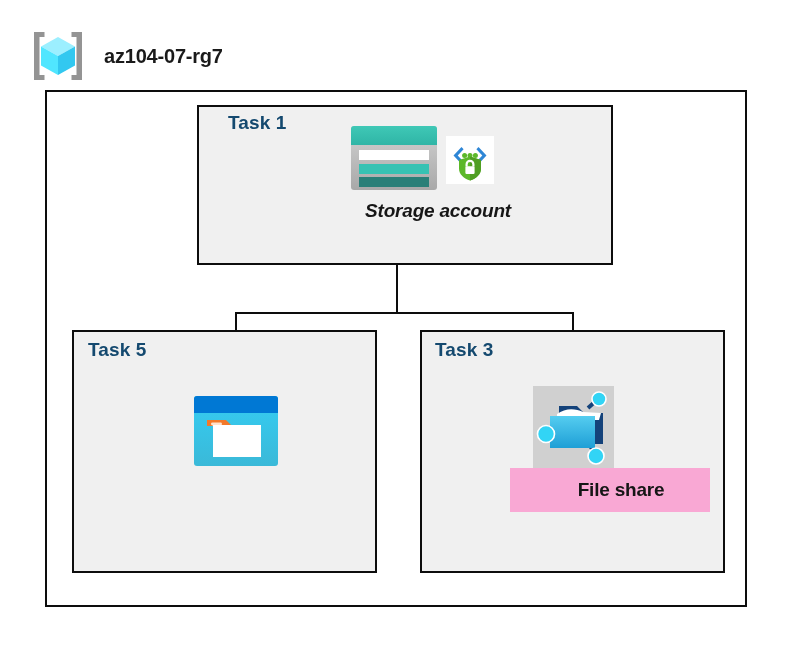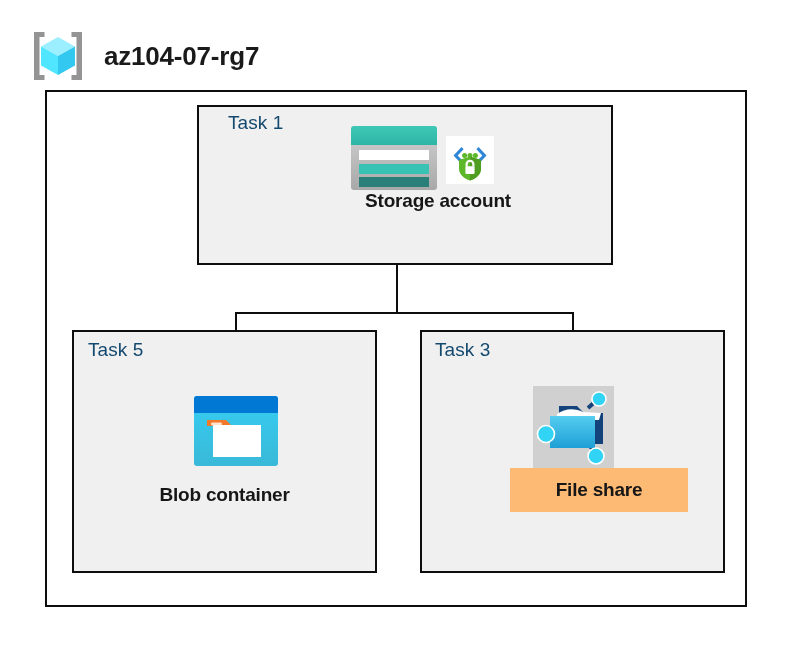--- a/index.html
+++ b/index.html
@@ -30,21 +30,21 @@
     display: flex;
     align-items: center;
   }
   #rg-icon {
     width: 56px;
     height: 52px;
     flex: 0 0 auto;
   }
   #rg-title {
     margin-left: 18px;
-    font-size: 26px;
+    font-size: 20px;
     font-weight: bold;
     color: #1a1a1a;
     letter-spacing: -0.2px;
     white-space: nowrap;
   }
 
   
   .outer-box {
     position: absolute;
     box-sizing: border-box;
@@ -53,36 +53,37 @@
   }
   .task-box {
     position: absolute;
     box-sizing: border-box;
     border: 2px solid #0d0d0d;
     background: #f0f0f0;
   }
   .task-label {
     position: absolute;
     font-size: 19px;
-    font-weight: normal;
+    font-weight: bold;
     color: #14496f;
     letter-spacing: 0.1px;
     white-space: nowrap;
   }
   .node-caption {
     position: absolute;
     font-size: 19px;
     font-weight: bold;
     color: #161616;
     letter-spacing: -0.2px;
     white-space: nowrap;
     text-align: center;
   }
   .caption-highlight {
-    background: #fdba74;
+    background: #f9a8d4;
+    padding-left: 22px;
   }
 
   
   .conn-v {
     position: absolute;
     width: 2px;
     background: #0d0d0d;
   }
   .conn-h {
     position: absolute;
@@ -170,21 +171,21 @@
 
     <path d="M24 20.5 L35 24 V32.5 C35 38.5 30 42.5 24 44.5
              C18 42.5 13 38.5 13 32.5 V24 Z" fill="#5cb82a"></path>
     <path d="M24 20.5 L35 24 V32.5 C35 38.5 30 42.5 24 44.5 Z" fill="#4f9e23"></path>
 
     <path d="M20.6 30.5 V28.2 A3.4 3.4 0 0 1 27.4 28.2 V30.5" fill="none" stroke="#ffffff" stroke-width="2.2"></path>
 
     <rect x="19.4" y="30.2" width="9.2" height="7.8" rx="1.2" fill="#ffffff"></rect>
   </svg>
 
-  <div class="node-caption" style="left:197px; top:190px; width:482px;">Storage account</div>
+  <div class="node-caption" style="left:197px; top:200px; width:482px;font-style:italic;">Storage account</div>
 
   <div class="task-box" style="left:72px; top:330px; width:305px; height:243px;"></div>
 
   <div class="task-label" style="left:88px; top:339px;">Task 5</div>
 
   <svg class="icon" style="left:192px; top:394px; width:88px; height:76px;" viewBox="0 0 88 76" xmlns="http://www.w3.org/2000/svg">
     <defs>
       <linearGradient id="bc-cyan" x1="0" y1="0" x2="0" y2="1">
         <stop offset="0%" stop-color="#35cdf3"></stop>
         <stop offset="100%" stop-color="#3ab9d8"></stop>
@@ -194,21 +195,20 @@
     <rect x="2" y="2" width="84" height="70" rx="3" fill="url(#bc-cyan)"></rect>
 
     <path d="M5 2 H83 A3 3 0 0 1 86 5 V19 H2 V5 A3 3 0 0 1 5 2 Z" fill="#0078d4"></path>
 
     <path d="M15 26 H34 L40 32 H15 Z" fill="#f3792a"></path>
     <rect x="19" y="28.5" width="11" height="3" rx="1.4" fill="#ffe3cd"></rect>
 
     <rect x="21" y="31" width="48" height="32" fill="#ffffff"></rect>
   </svg>
 
-  <div class="node-caption" style="left:72px; top:484px; width:305px;">Blob container</div>
 
   <div class="task-box" style="left:420px; top:330px; width:305px; height:243px;"></div>
 
   <div class="task-label" style="left:435px; top:339px;text-align:center;">Task 3</div>
 
   <div class="icon-plate" style="left:533px; top:386px; width:81px; height:83px;"></div>
 
   <svg class="icon" style="left:533px; top:386px; width:81px; height:83px;" viewBox="0 0 81 83" xmlns="http://www.w3.org/2000/svg">
     <defs>
       <linearGradient id="fs-folder" x1="0" y1="0" x2="0" y2="1">

